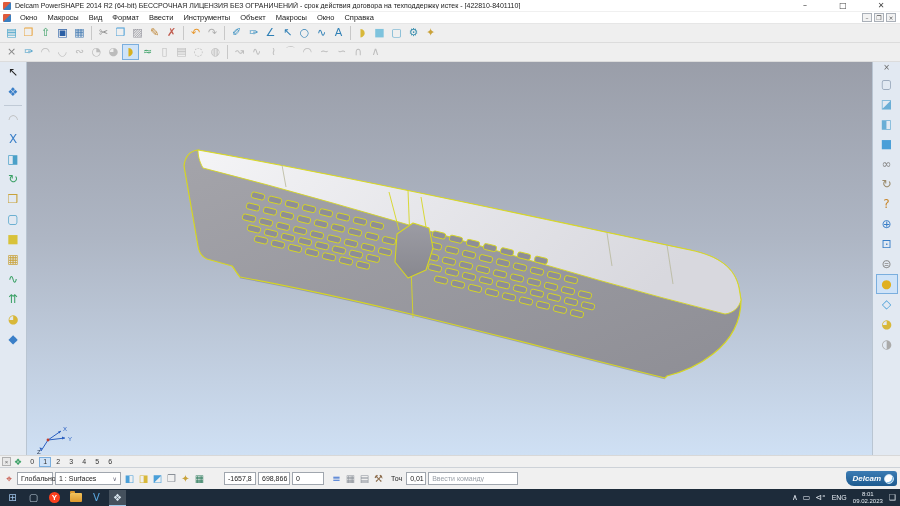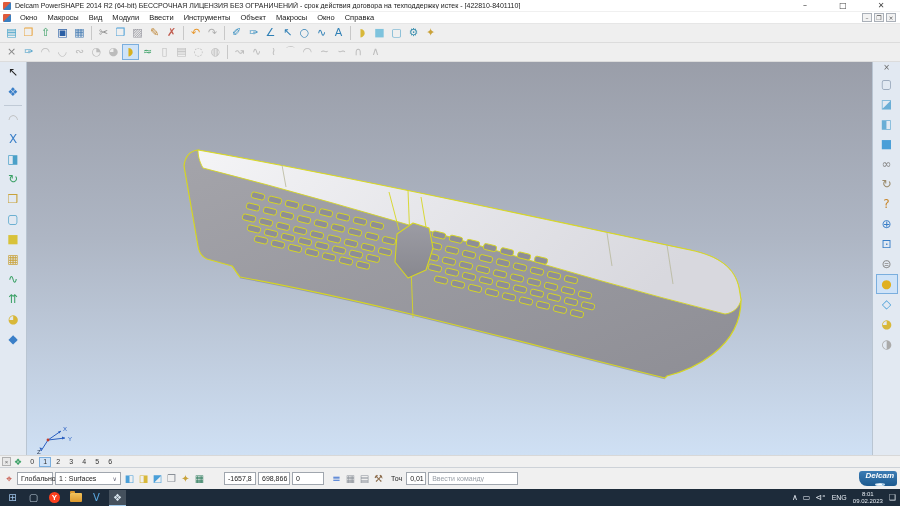--- a/index.html
+++ b/index.html
@@ -58,21 +58,21 @@
   .sfield{background:#fff;border:1px solid #a0a6ae;height:13px;line-height:12px;font-size:7px;padding:0 3px;box-sizing:border-box;display:flex;align-items:center;white-space:nowrap;}
   .sfield .dd{margin-left:auto;color:#667;font-size:6px;padding-left:3px;}
   .wp-dd{width:36px;}
   .lvl-dd{width:66px;}
   .coord{width:32px;justify-content:flex-start;}
   .sicon{width:13px;height:14px;line-height:14px;text-align:center;font-size:10px;font-family:"DejaVu Sans",sans-serif;flex:0 0 auto;}
   .tol-label{padding:0 2px 0 4px;}
   .tol{width:20px;}
   .cmd{width:90px;height:13px;border:1px solid #a0a6ae;font-size:7px;padding:0 3px;box-sizing:border-box;font-family:"Liberation Sans",sans-serif;color:#333;}
   .cmd::placeholder{color:#9aa0a8;}
-  .delcam{margin-left:auto;height:15px;background:linear-gradient(180deg,#3c7cb4,#1d5a8f);border-radius:3px 3px 3px 8px;color:#fff;font-size:8px;font-weight:bold;font-style:italic;display:flex;align-items:center;padding:0 3px 0 7px;gap:3px;flex-direction:column;}
+  .delcam{margin-left:auto;height:15px;background:linear-gradient(180deg,#3c7cb4,#1d5a8f);border-radius:3px 3px 3px 8px;color:#fff;font-size:8px;font-weight:bold;font-style:italic;display:flex;align-items:center;padding:0 3px 0 7px;gap:3px;}
   .delcam-globe{width:10px;height:10px;border-radius:50%;background:radial-gradient(circle at 35% 35%,#fff 55%,#7ab6e0 56%);border:1px solid #cfe4f4;box-sizing:border-box;}
 
   
   .taskbar{position:absolute;left:0;top:489px;width:900px;height:17px;background:var(--taskbar-bg);display:flex;align-items:center;box-sizing:border-box;padding:0 4px;gap:4px;}
   .tb-app{width:17px;height:15px;display:flex;align-items:center;justify-content:center;font-size:10px;font-family:"DejaVu Sans",sans-serif;flex:0 0 auto;}
   .tb-glyph{display:inline-block;}
   .tb-app.round .tb-glyph{width:11px;height:11px;border-radius:50%;text-align:center;line-height:11px;font-size:8px;font-weight:bold;font-family:"Liberation Sans",sans-serif;}
   .tb-folder{width:12px;height:9px;background:linear-gradient(#f2c35c,#dd992c);border-radius:1px;position:relative;}
   .tb-folder:before{content:"";position:absolute;left:0;top:-2px;width:5px;height:2px;background:#dd992c;border-radius:1px 1px 0 0;}
   .tb-app.active-app{background:rgba(255,255,255,0.18);border-bottom:1px solid #9ec7e8;}
@@ -94,21 +94,21 @@
       <span class="win-btn">✕</span>
     </span>
   </div>
 
   <div class="menubar">
     <span class="appicon"></span>
     <span style="display:flex;">
         <span class="menu-item">Окно</span>
         <span class="menu-item">Макросы</span>
         <span class="menu-item">Вид</span>
-        <span class="menu-item">Модули</span>
+        <span class="menu-item">Формат</span>
         <span class="menu-item">Ввести</span>
         <span class="menu-item">Инструменты</span>
         <span class="menu-item">Объект</span>
         <span class="menu-item">Макросы</span>
         <span class="menu-item">Окно</span>
         <span class="menu-item">Справка</span>
       </span>
     <span class="mdi-controls">
       <span class="mdi-btn">–</span>
       <span class="mdi-btn">❐</span>

